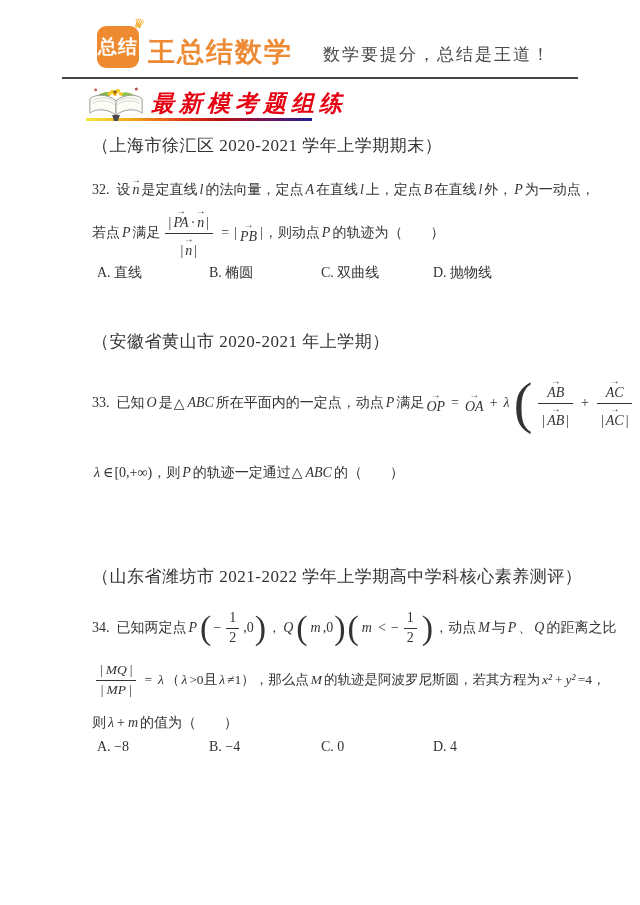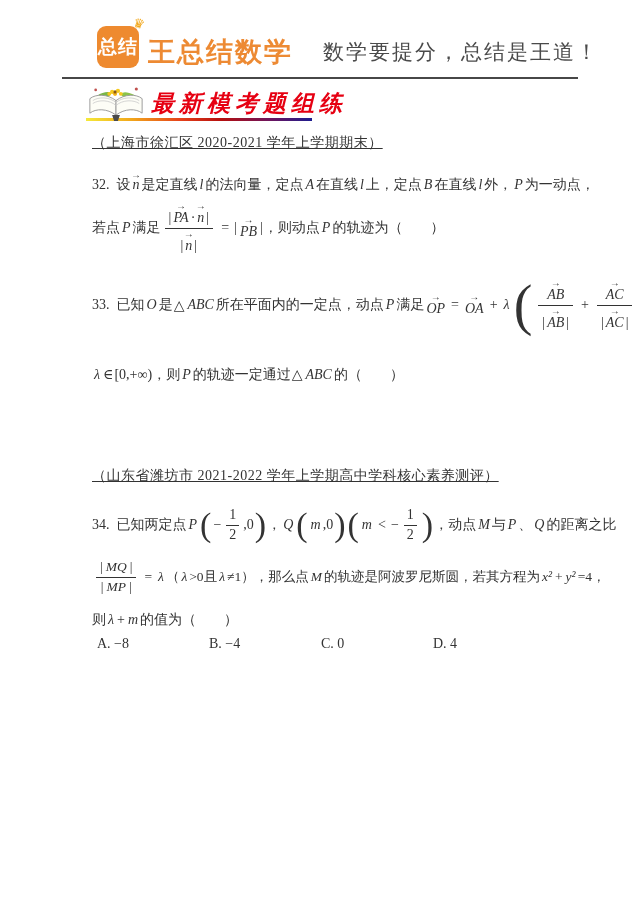--- a/index.html
+++ b/index.html
@@ -10,35 +10,35 @@
   .hdr{position:absolute;top:26px;left:0;right:0;}
   .brand-row{display:flex;align-items:flex-end;padding-left:97px;}
   .badge{position:relative;width:42px;height:42px;background:#EE8A2F;border-radius:9px;
          display:flex;align-items:center;justify-content:center;flex:0 0 auto;}
   .badge-text{color:#fff;font-family:"Liberation Sans",sans-serif;font-weight:bold;
               font-size:19px;letter-spacing:1px;}
   .crown{position:absolute;top:-10px;right:-6px;font-size:13px;color:#F2A71B;
          font-family:"DejaVu Sans",sans-serif;transform:rotate(18deg);}
   .brand-name{margin-left:9px;font-family:"Liberation Sans",sans-serif;font-weight:bold;
               font-size:27px;color:#ED8A33;letter-spacing:2px;line-height:1.15;}
-  .slogan{margin-left:30px;font-size:21px;color:#4a4a4a;letter-spacing:2px;padding-bottom:2px;}
+  .slogan{margin-left:30px;font-size:17px;color:#4a4a4a;letter-spacing:2px;padding-bottom:2px;}
   .header-rule{margin:9px 62px 0;height:2px;background:#474747;}
 
   
   .banner{position:absolute;top:85px;left:86px;}
   .banner-row{display:flex;align-items:flex-start;justify-content:center;}
   .book-icon{width:60px;height:37px;flex:0 0 auto;}
   .banner-title{margin-left:5px;margin-top:3px;font-size:23px;font-weight:bold;font-style:italic;
                 color:#E60012;letter-spacing:5px;white-space:nowrap;}
   .banner-rule{margin-top:-4px;width:226px;height:3px;
       background:linear-gradient(90deg,#F5E93A 0%,#F2A71B 20%,#E5401A 42%,#B50F0F 60%,#6B1560 82%,#1D1D8F 100%);}
 
   
   .content{position:absolute;left:92px;right:40px;top:134px;font-size:14px;}
-  .source{font-size:14px;letter-spacing:.5px;text-decoration:underline;}
+  .source{font-size:17px;letter-spacing:.5px;}
   .stem{line-height:22px;white-space:nowrap;}
   .qno{margin-right:7px;}
   .cn{font-style:normal;}
   .var{font-style:italic;margin:0 2px;}
   .sym{margin:0 1px;}
   .vec{position:relative;display:inline-block;font-style:italic;margin:0 2px;padding-top:8px;}
   .vec::before{content:"\2192";position:absolute;top:-2px;left:50%;transform:translateX(-50%);
                font-size:10px;font-style:normal;}
   .frac{display:inline-flex;flex-direction:column;align-items:center;vertical-align:middle;
         margin:0 4px;line-height:1.05;}
@@ -139,21 +139,28 @@
       </span>
       <span class="op">=</span>
       <span class="bar">|</span>
       <span class="vec">PB</span>
       <span class="bar">|</span>
       <span class="cn">，则动点</span>
       <span class="var">P</span>
       <span class="cn">的轨迹为（　　）</span>
     </div>
 
-
+    <div class="opts" id="q32-opts">
+      <span class="opt">A. 直线</span>
+      <span class="opt">B. 椭圆</span>
+      <span class="opt">C. 双曲线</span>
+      <span class="opt">D. 抛物线</span>
+    </div>
+
+    <div class="source" id="q33-source">（安徽省黄山市 2020-2021 年上学期）</div>
 
     <div class="mline" id="q33-l1">
       <span class="qno">33.</span>
       <span class="cn">已知</span>
       <span class="var">O</span>
       <span class="cn">是</span>
       <span class="sym">△</span>
       <span class="var">ABC</span>
       <span class="cn">所在平面内的一定点，动点</span>
       <span class="var">P</span>

